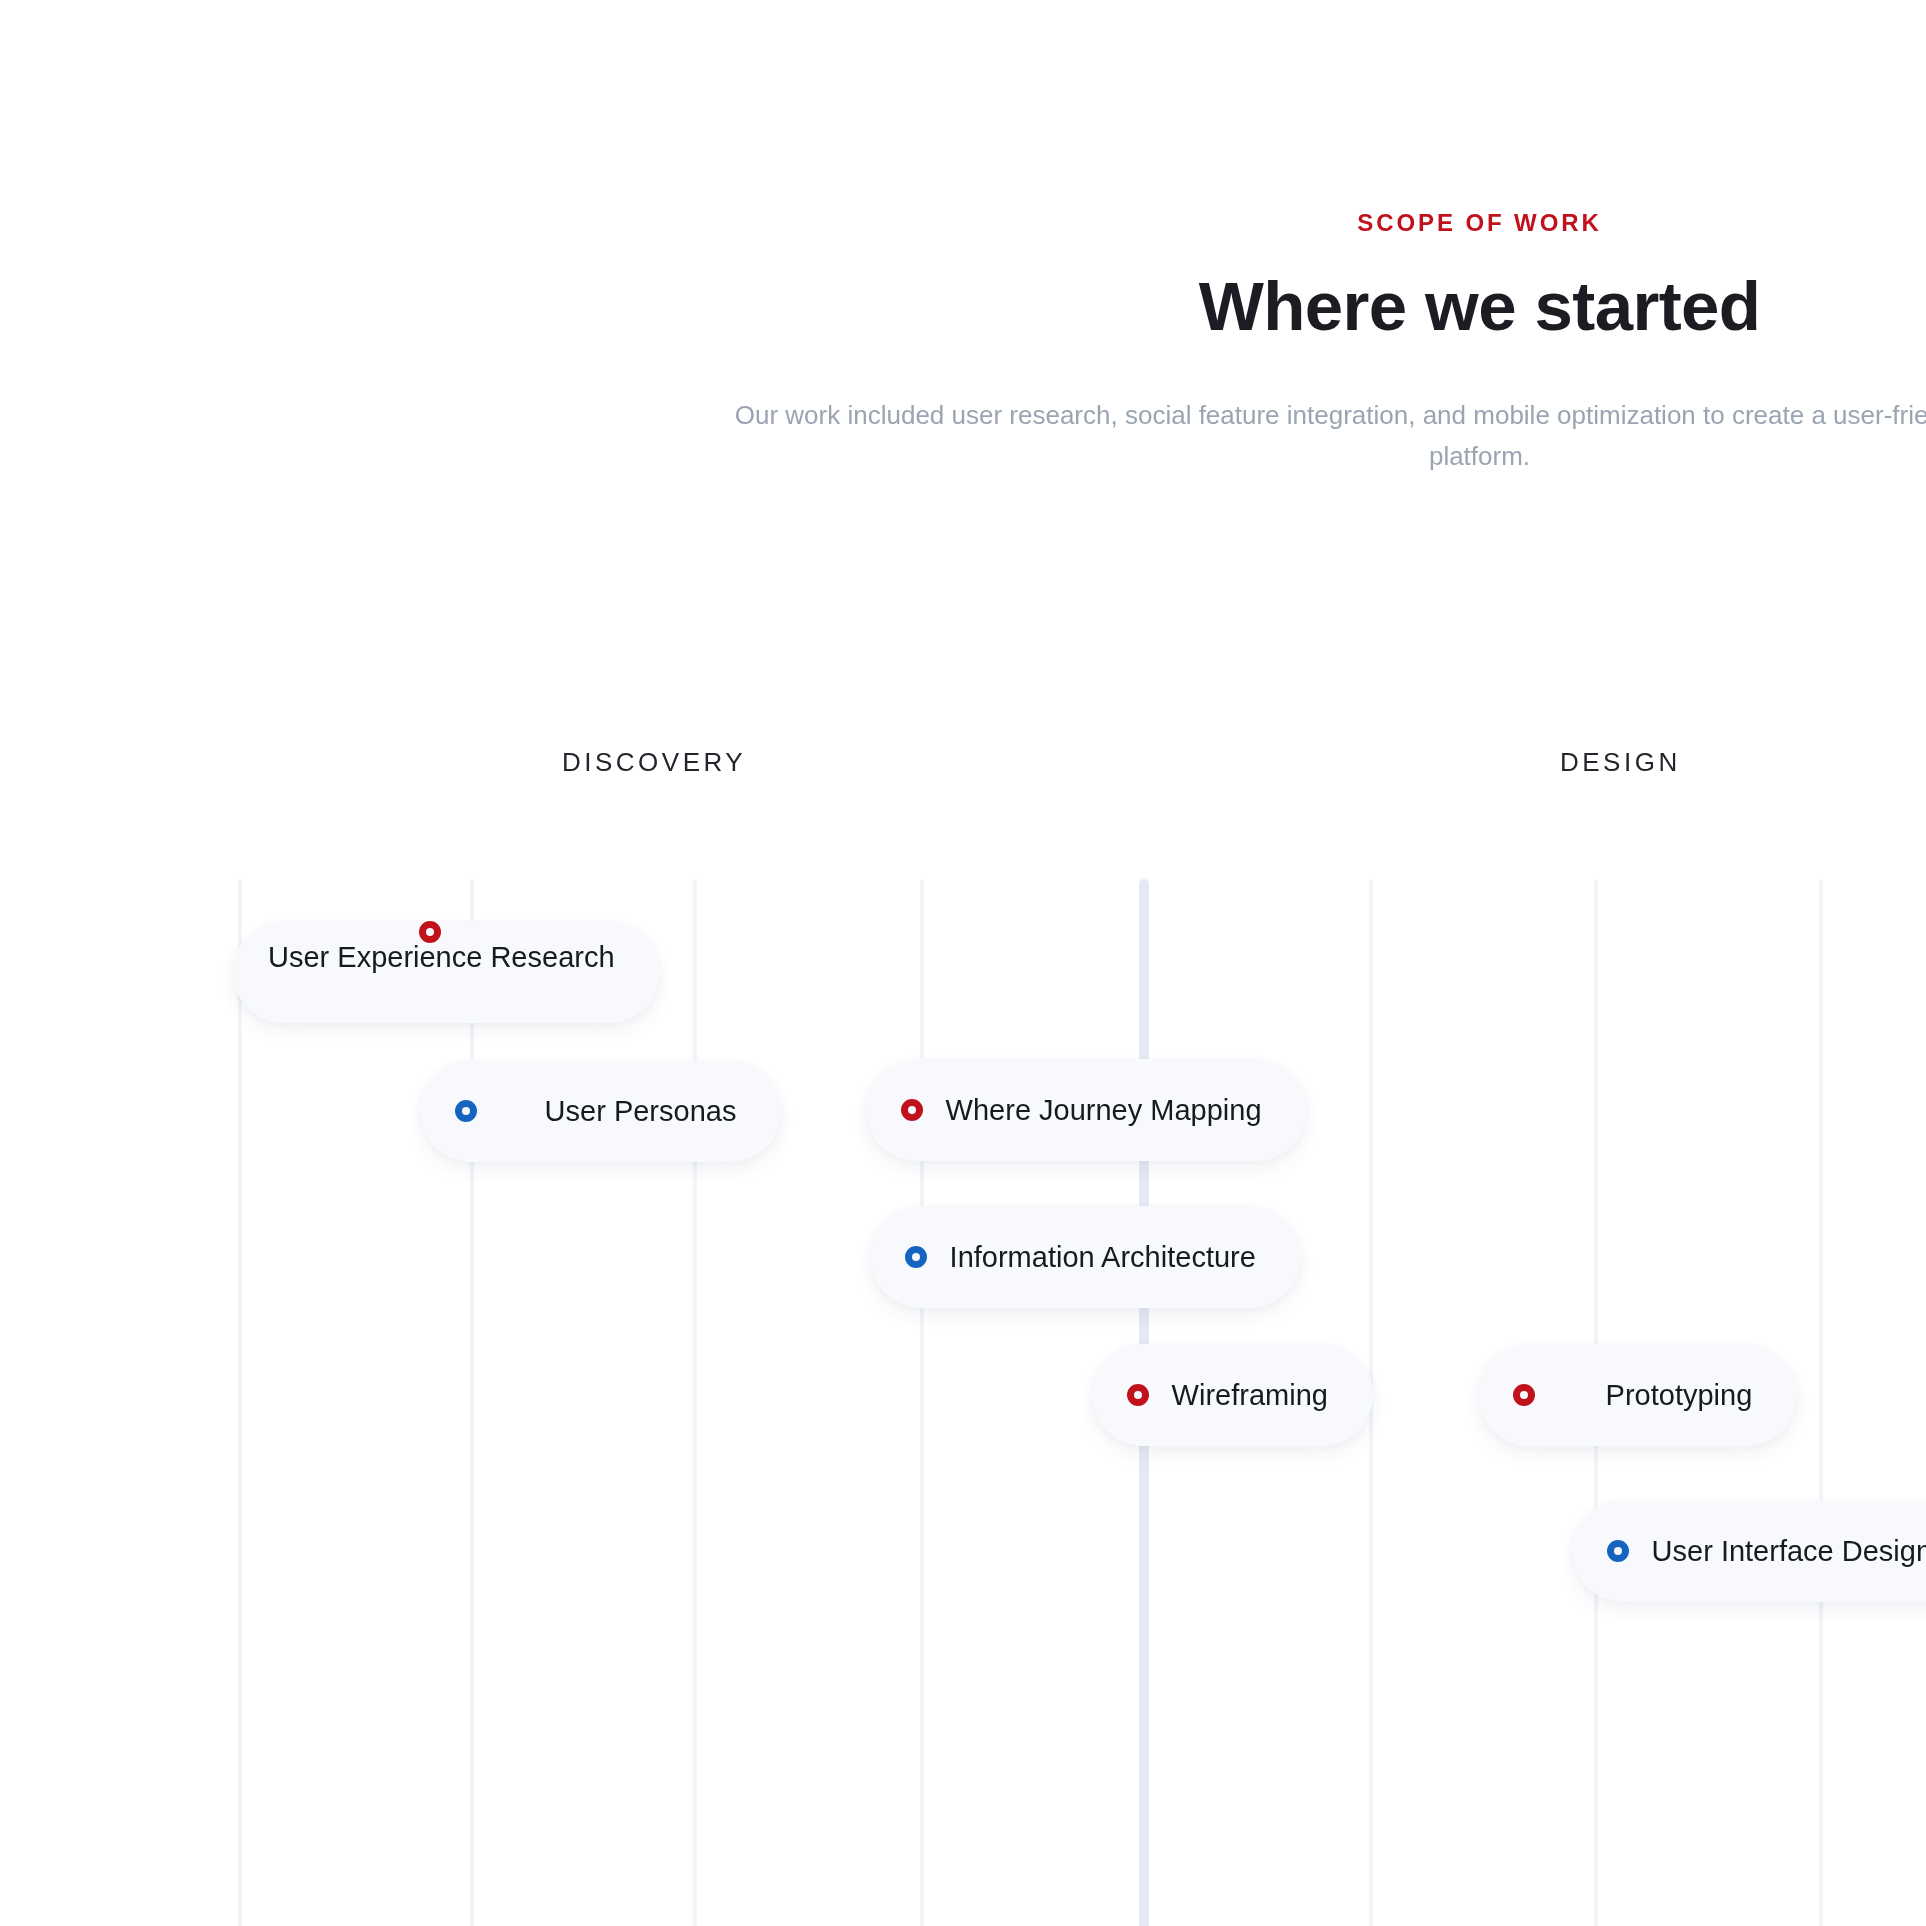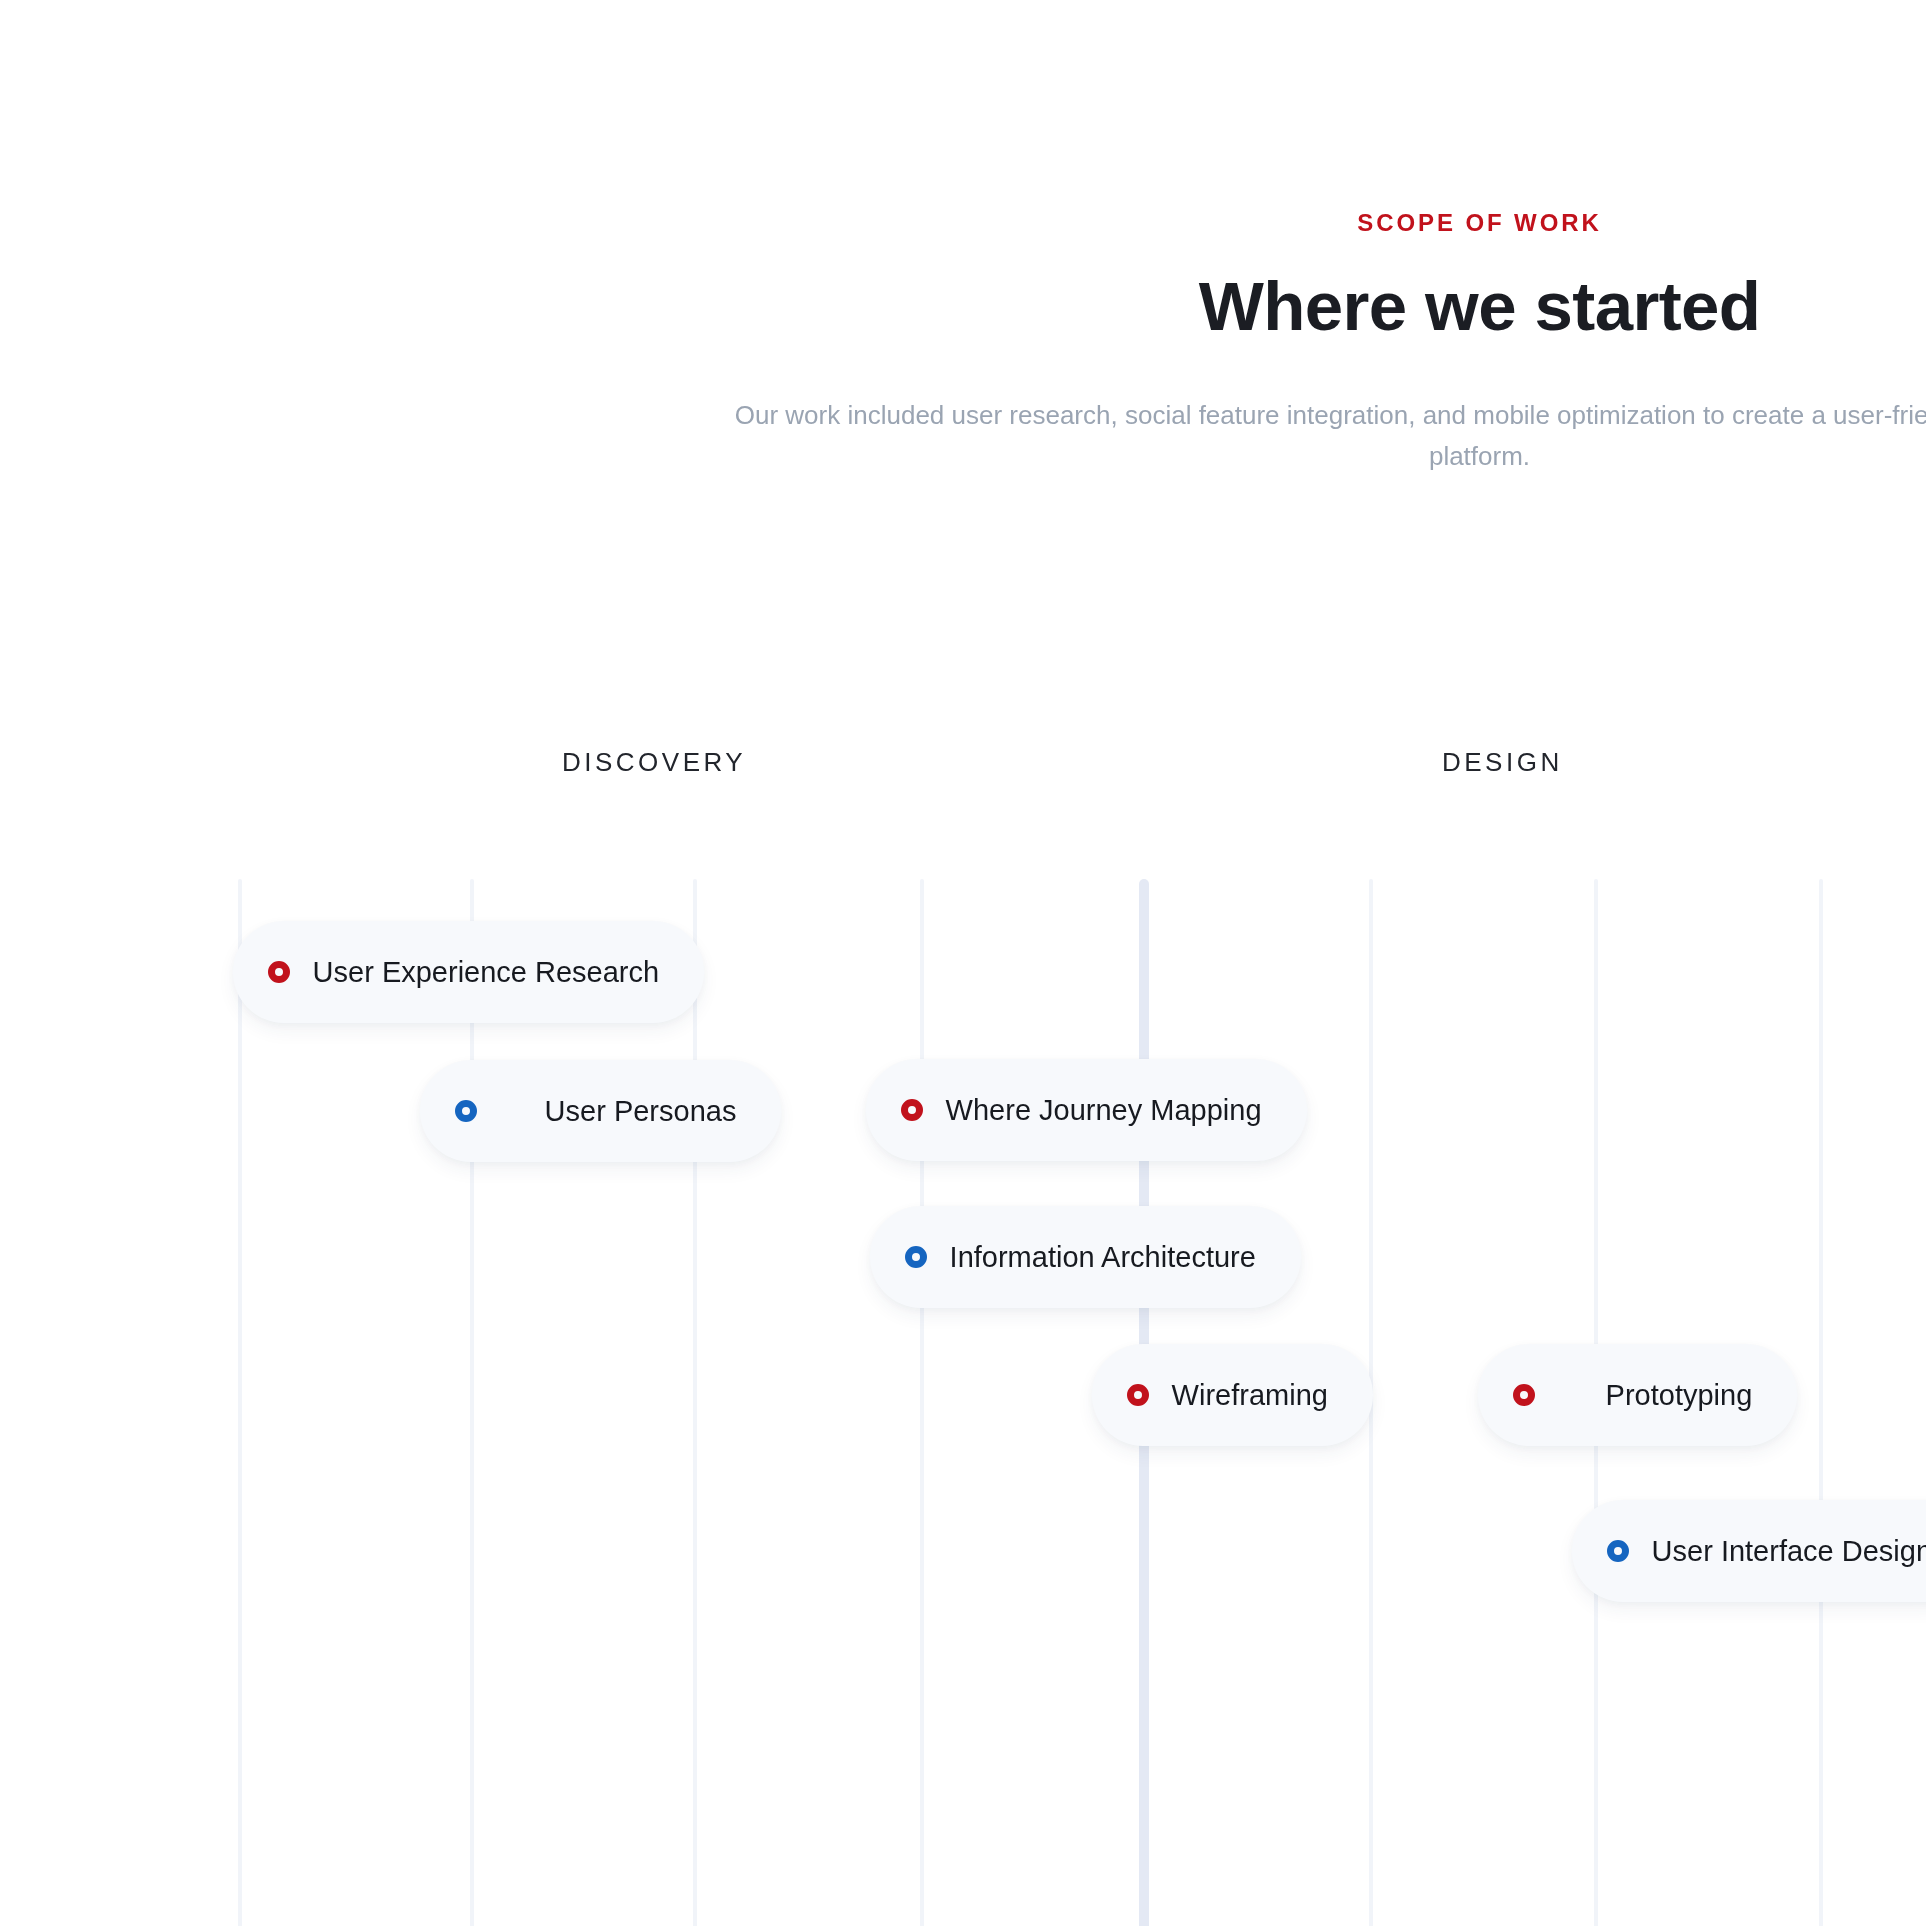--- a/index.html
+++ b/index.html
@@ -142,36 +142,36 @@
 <div class="header">
   <div class="eyebrow">SCOPE OF WORK</div>
   <h1 class="title">Where we started</h1>
   <p class="subtitle">Our work included user research, social feature integration, and mobile optimization to create a user-friendly, community-centered platform.</p>
 </div>
 
 <div class="timeline">
 
   <div class="phase-labels">
       <div class="phase-label" style="left: 562px;">DISCOVERY</div>
-      <div class="phase-label" style="left: 1442px;">DESIGN</div>
+      <div class="phase-label" style="left: 1560px;">DESIGN</div>
     </div>
 
   <div class="grid">
       <div class="gridline" style="left: 238px;"></div>
       <div class="gridline" style="left: 470px;"></div>
       <div class="gridline" style="left: 693px;"></div>
       <div class="gridline" style="left: 920px;"></div>
       <div class="gridline strong" style="left: 1139px;"></div>
       <div class="gridline" style="left: 1369px;"></div>
       <div class="gridline" style="left: 1594px;"></div>
       <div class="gridline" style="left: 1819px;"></div>
     </div>
 
   <div class="pills">
-      <div class="pill" style="left: 233px; top: 921px;">
+      <div class="pill" style="left: 233px; top: 921px; flex-direction: column;">
         <span class="ring"></span>
         <span class="pill-label">User Experience Research</span>
       </div>
       <div class="pill" style="left: 420px; top: 1060px; gap: 45px;">
         <span class="ring blue"></span>
         <span class="pill-label">User Personas</span>
       </div>
       <div class="pill" style="left: 866px; top: 1059px;">
         <span class="ring"></span>
         <span class="pill-label">Where Journey Mapping</span>

